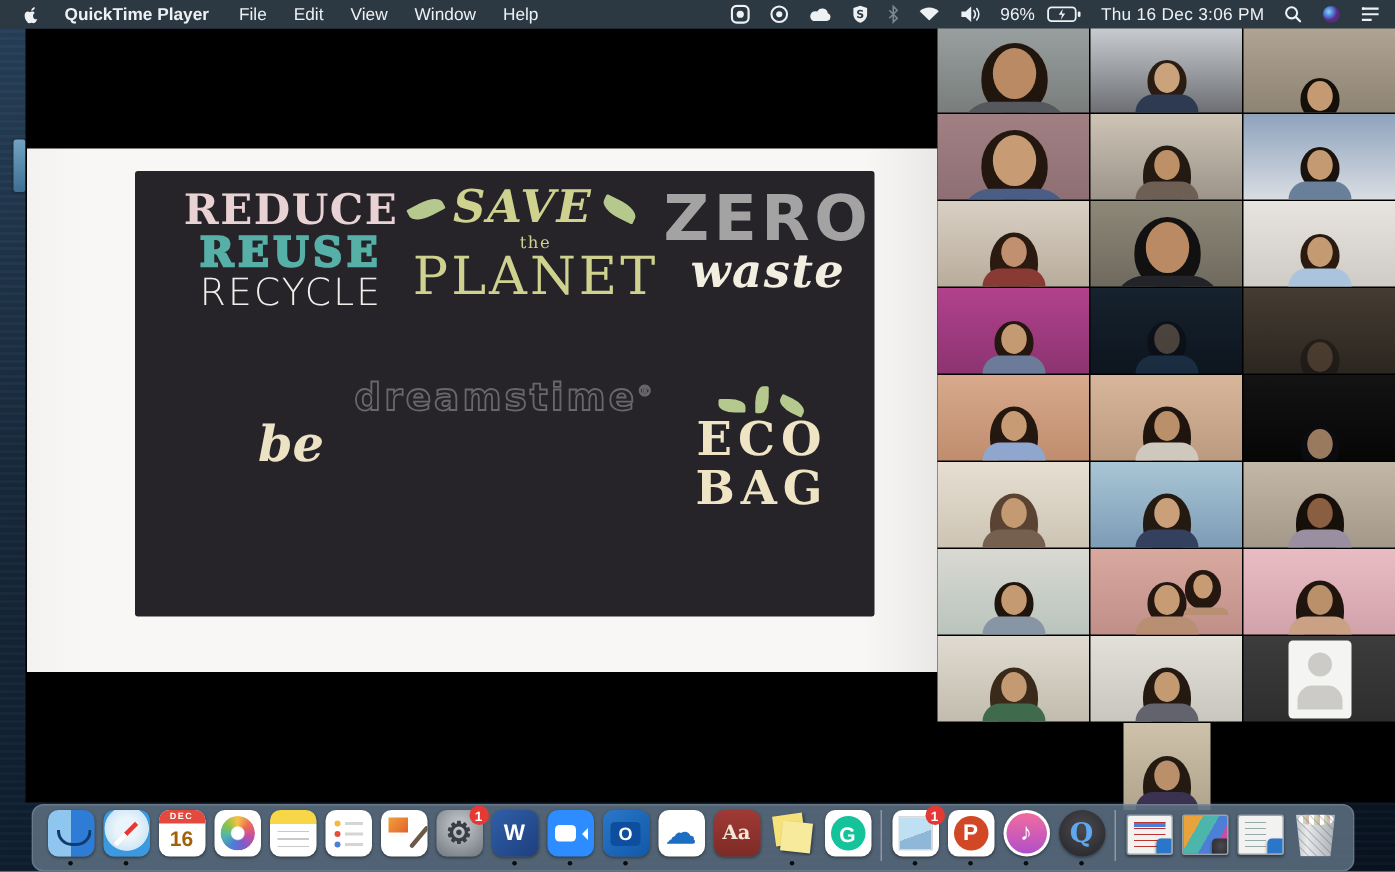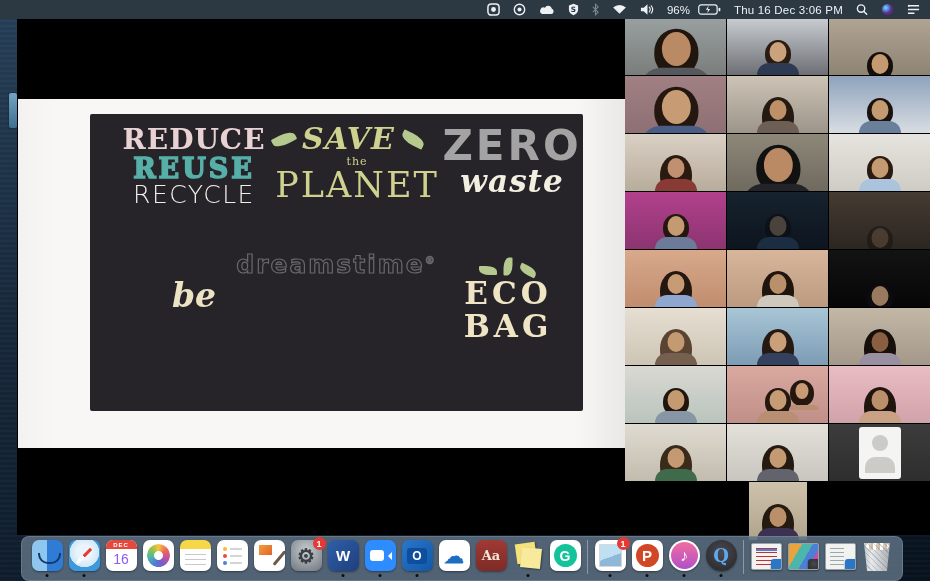--- a/index.html
+++ b/index.html
@@ -141,21 +141,21 @@
   .ic-finder { background:linear-gradient(90deg,#8ec6ef 0 50%, #2e7cd6 50% 100%); }
   .ic-finder::after { content:""; position:absolute; bottom:7px; left:6px; width:19px; height:9px;
       border:2px solid #123a6e; border-top:none; border-radius:0 0 10px 10px; }
   .ic-safari { background:radial-gradient(circle at 50% 40%, #eaf4fb 0 30%, #cfe7f6 60%, #3b99e0 62%); }
   .ic-safari::after { content:""; position:absolute; left:50%; top:50%; width:3px; height:20px;
       transform:translate(-50%,-50%) rotate(45deg);
       background:linear-gradient(180deg,#e53935 0 50%, #fff 50% 100%); }
   .ic-calendar { background:#fff; }
   .ic-calendar .di-top { position:absolute; top:0; left:0; right:0; height:9px; background:#e5493d;
       color:#fff; display:flex; align-items:center; justify-content:center; letter-spacing:1px; }
-  .ic-calendar .di-txt { color:#8b5cf6; font-size:14px; margin-top:7px; font-weight:normal; }
+  .ic-calendar .di-txt { color:#a16207; font-size:14px; margin-top:7px; font-weight:bold; }
   .ic-photos { background:#fff; }
   .ic-photos::before { content:""; position:absolute; inset:4px; border-radius:50%;
       background:conic-gradient(#f6c344,#ec6b56,#c74fa3,#7b5cc9,#4d7fd6,#4db6ac,#8bc34a,#f6c344);
       -webkit-mask:radial-gradient(circle, transparent 0 4px, #000 5px); }
   .ic-notes { background:linear-gradient(180deg,#f7d647 0 30%, #fff 30% 100%); }
   .ic-notes::after { content:""; position:absolute; left:5px; right:5px; top:14px; height:12px;
       background:repeating-linear-gradient(180deg,#c9c9c9 0 1px, transparent 1px 5px); }
   .ic-reminders { background:#fff; }
   .ic-reminders::before { content:""; position:absolute; left:6px; top:7px; width:4px; height:4px;
       border-radius:50%; background:#f6b93d; box-shadow:0 7px 0 #e74c3c, 0 14px 0 #4d7fd6; }
@@ -222,20 +222,40 @@
       background:repeating-linear-gradient(90deg,#fff 0 3px, #cdd3b8 3px 5px, #d8b9a8 5px 7px); }
   .ic-trash::after { content:""; position:absolute; inset:0;
       background:repeating-linear-gradient(45deg, transparent 0 3px, rgba(90,95,100,.25) 3px 4px); }
 </style>
 </head>
 <body>
 
 <div class="screen">
 
   <div class="menu-bar">
+    <div class="mb-left">
+      <div class="apple">
+        <svg viewBox="0 0 17 17">
+            <path d="M11.8 1.2c-.1 1-.5 1.8-1.2 2.4-.7.6-1.5 1-2.3.9-.1-.9.4-1.8 1-2.4.7-.6 1.7-1 2.5-.9zM14 12.6c-.4.9-.8 1.7-1.5 2.5-.6.7-1.2 1.1-2 1.1-.7 0-1.2-.4-2-.4s-1.3.4-2 .4c-.8 0-1.4-.5-2-1.2C2.9 13.4 2 11 2 8.9c0-2.3 1.5-3.6 3-3.6.8 0 1.5.5 2 .5s1.3-.5 2.2-.5c.8 0 1.7.3 2.4 1.2-1.1.7-1.7 1.6-1.6 3 0 1.3.6 2.4 2 3.1z"></path>
+          </svg>
+      </div>
+      <span class="app-name">QuickTime Player</span>
+      <span class="menus" style="display:flex">
+
+          <span class="menu-item" title="File">File</span>
+
+          <span class="menu-item" title="Edit">Edit</span>
+
+          <span class="menu-item" title="View">View</span>
+
+          <span class="menu-item" title="Window">Window</span>
+
+          <span class="menu-item" title="Help">Help</span>
+        </span>
+    </div>
     <div class="mb-right">
       <span class="st-ic">
         <svg viewBox="0 0 14 14" width="13">
             <rect x="1" y="1" width="12" height="12" rx="3.5" fill="none" stroke="#eef1f4" stroke-width="1.6"></rect>
             <circle cx="7" cy="7" r="2.6" fill="#eef1f4"></circle>
           </svg>
       </span>
       <span class="st-ic">
         <svg viewBox="0 0 14 14" width="13">
             <circle cx="7" cy="7" r="5.6" fill="none" stroke="#eef1f4" stroke-width="1.5"></circle>

